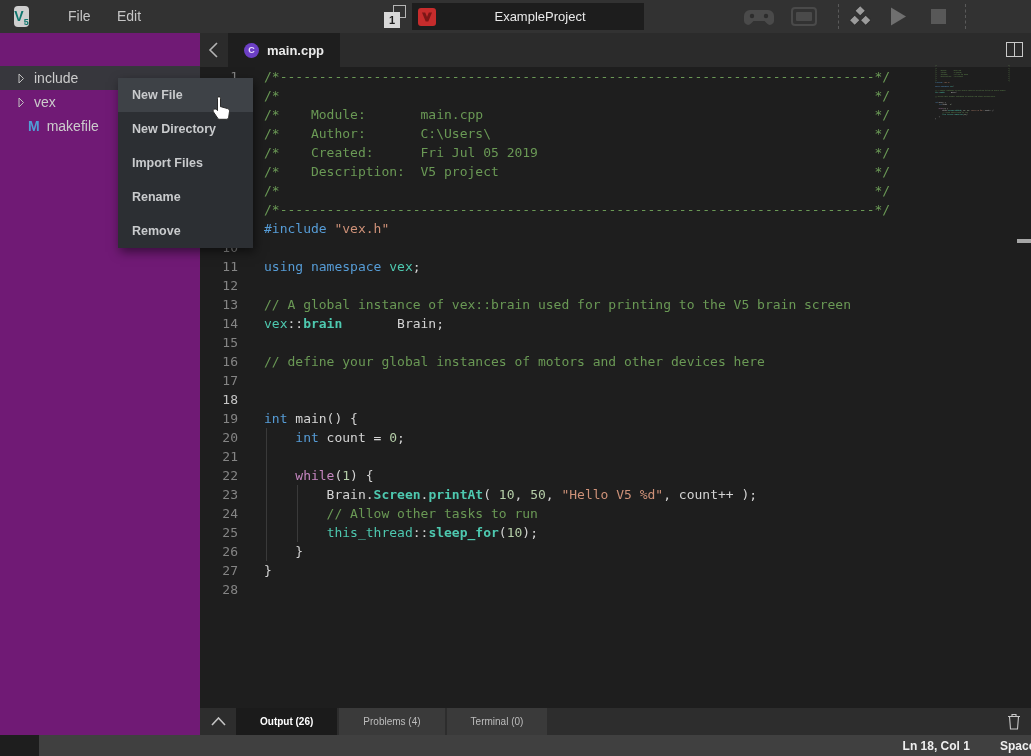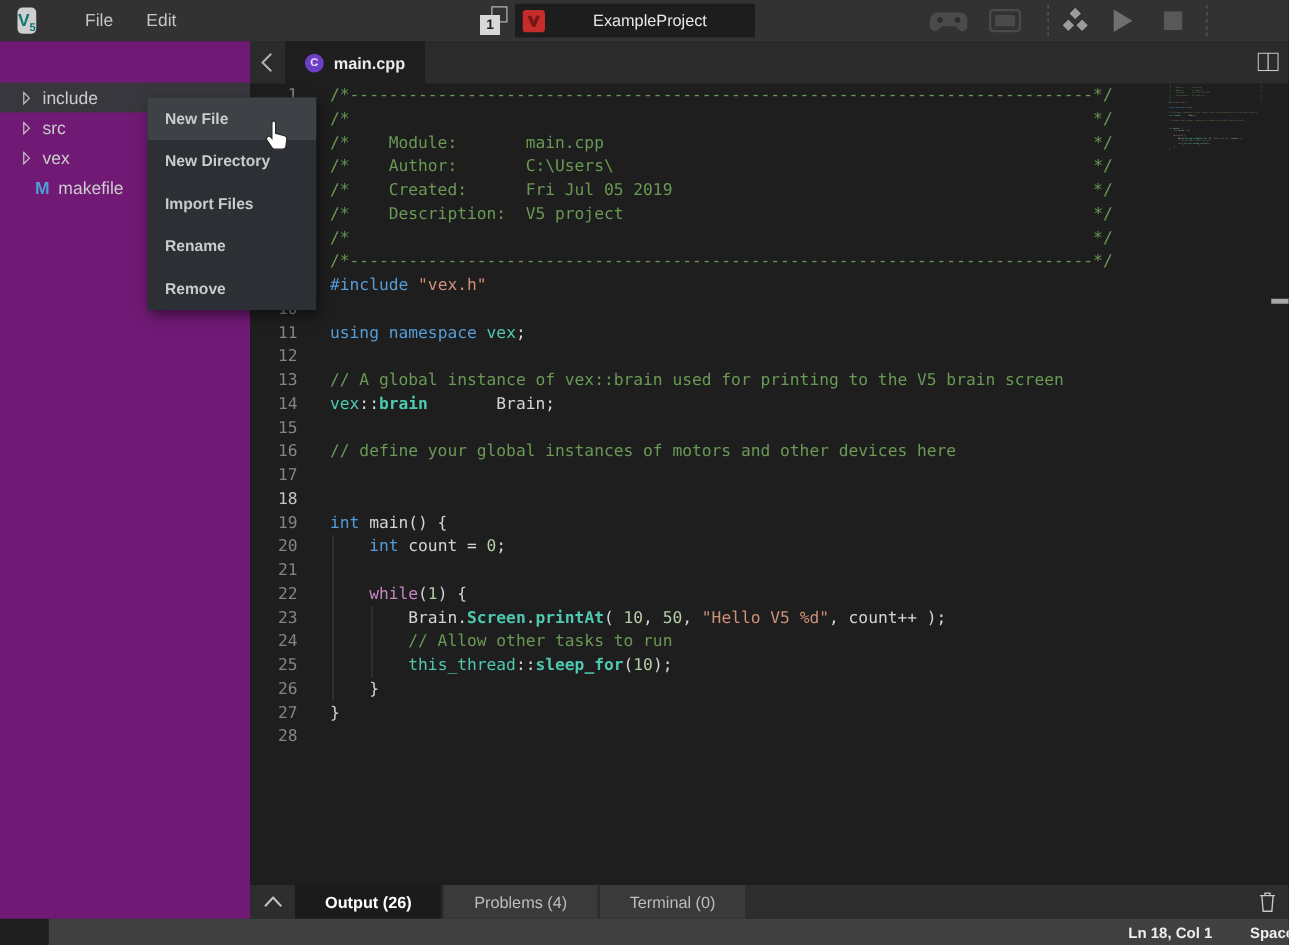--- a/index.html
+++ b/index.html
@@ -9,21 +9,21 @@
   
   .topbar{position:absolute;left:0;top:0;width:1031px;height:33px;background:#323232;}
   .v5logo{position:absolute;left:14px;top:6px;width:15px;height:21px;background:#cfcfcf;border-radius:4px;
     color:#0f766e;font-weight:bold;text-align:center;line-height:21px;font-size:14px;}
   .v5logo sub{font-size:9px;}
   .menubar-item{position:absolute;top:0;height:33px;line-height:33px;color:#c5c5c5;font-size:14px;}
   .slot-icon{position:absolute;left:384px;top:5px;width:24px;height:24px;}
   .slot-back{position:absolute;left:9px;top:0;width:13px;height:13px;border:1.5px solid #b5b5b5;background:#323232;}
   .slot-front{position:absolute;left:0;top:7px;width:16px;height:16px;background:#d8d8d8;color:#1c1c1c;
     font-size:11px;font-weight:bold;text-align:center;line-height:16px;}
-  .project-box{position:absolute;left:412px;top:3px;width:192px;height:27px;background:#1d1d1d;
+  .project-box{position:absolute;left:412px;top:3px;width:232px;height:27px;background:#1d1d1d;
     display:flex;align-items:center;}
   .vex-red{margin-left:6px;}
   .project-name{flex:1;text-align:center;color:#e9e9e9;font-size:13px;}
   .tb-icon{position:absolute;top:7px;}
   .tb-divider{position:absolute;top:4px;height:25px;border-left:1px dashed #5a5a5a;}
 
   
   .tabstrip{position:absolute;left:200px;top:33px;width:831px;height:34px;background:#2b2b2b;}
   .back-btn{position:absolute;left:8px;top:9px;width:14px;height:16px;}
   .tab-active{position:absolute;left:28px;top:0;height:34px;background:#1e1e1e;display:flex;
@@ -62,21 +62,21 @@
   .tk-n{color:#b5cea8}.tk-p{color:#d4d4d4}.tk-ctl{color:#c586c0}
   .guide{position:absolute;width:1px;background:#3a3a3a;}
   .minimap{position:absolute;left:735px;top:-2px;width:82px;height:72px;overflow:hidden;opacity:.9;}
   .minimap .code-lines{position:static;transform:scale(0.12,0.107);transform-origin:0 0;}
   .ruler-cursor{position:absolute;right:0;top:172px;width:14px;height:4px;background:#a6a6a6;}
 
   
   .panelrow{position:absolute;left:200px;top:708px;width:831px;height:27px;background:#2d2d2d;
     display:flex;align-items:stretch;}
   .collapse-btn{width:36px;display:flex;align-items:center;justify-content:center;}
-  .ptab{padding:0 24px;line-height:27px;font-size:13px;color:#bdbdbd;background:#3a3a3a;margin-right:2px;}
+  .ptab{padding:0 24px;line-height:27px;font-size:10px;color:#bdbdbd;background:#3a3a3a;margin-right:2px;}
   .ptab.active{background:#1b1b1b;color:#ffffff;font-weight:bold;}
   .trash-btn{margin-left:auto;width:34px;display:flex;align-items:center;justify-content:center;}
 
   
   .statusbar{position:absolute;left:0;top:735px;width:1031px;height:21px;background:#404040;
     display:flex;justify-content:flex-end;align-items:center;gap:30px;padding-right:14px;
     color:#eeeeee;font-size:12px;font-weight:bold;margin-left:39px;}
 </style>
 </head>
 <body>
@@ -139,26 +139,20 @@
   </svg>
 </div>
 
 <div class="sidebar">
   <div class="tree">
       <div class="tree-row selected">
         <svg class="tree-arrow" width="7" height="11">
           <polygon points="1,1 5.5,5.5 1,10" fill="none" stroke="#c0c0c0" stroke-width="1"></polygon>
         </svg>
         <span>include</span>
-      </div>
-      <div class="tree-row">
-        <svg class="tree-arrow" width="7" height="11">
-          <polygon points="1,1 5.5,5.5 1,10" fill="none" stroke="#c0c0c0" stroke-width="1"></polygon>
-        </svg>
-        <span>src</span>
       </div>
       <div class="tree-row">
         <svg class="tree-arrow" width="7" height="11">
           <polygon points="1,1 5.5,5.5 1,10" fill="none" stroke="#c0c0c0" stroke-width="1"></polygon>
         </svg>
         <span>vex</span>
       </div>
       <div class="tree-row">
         <span class="mk-icon">M</span>
         <span>makefile</span>

